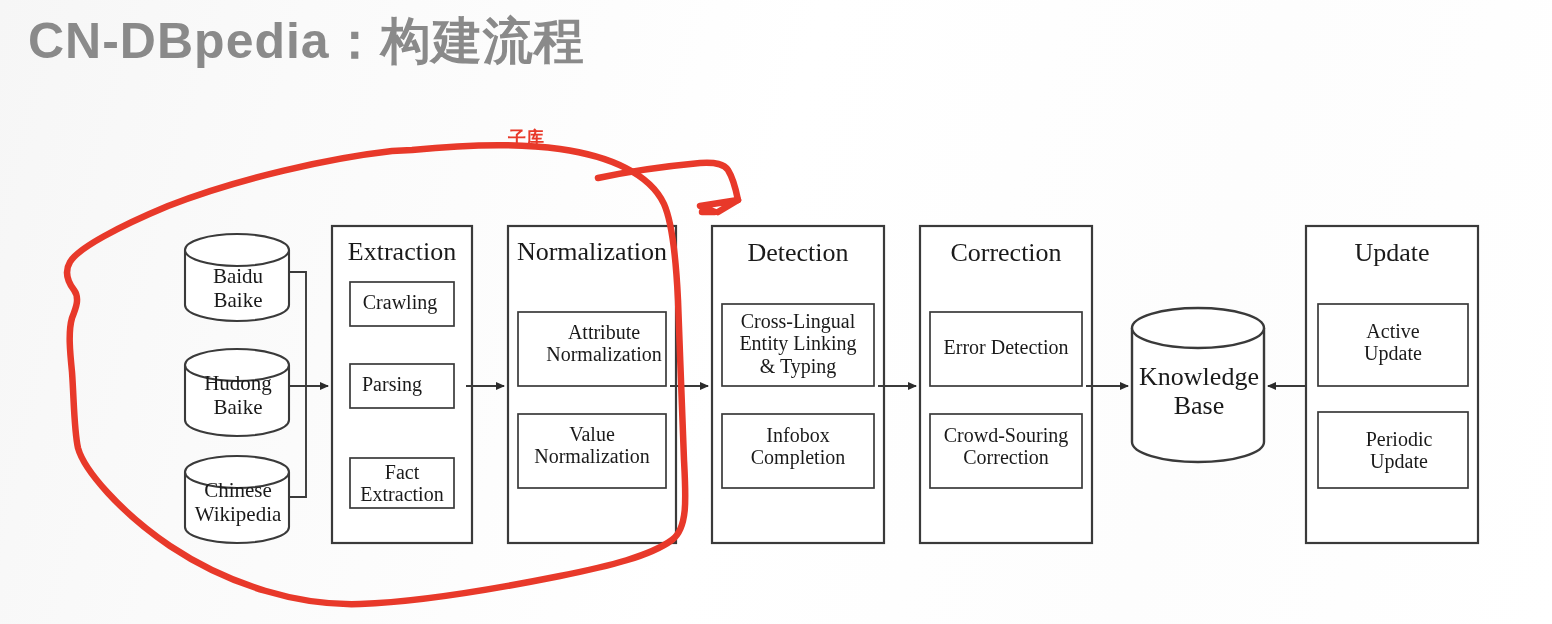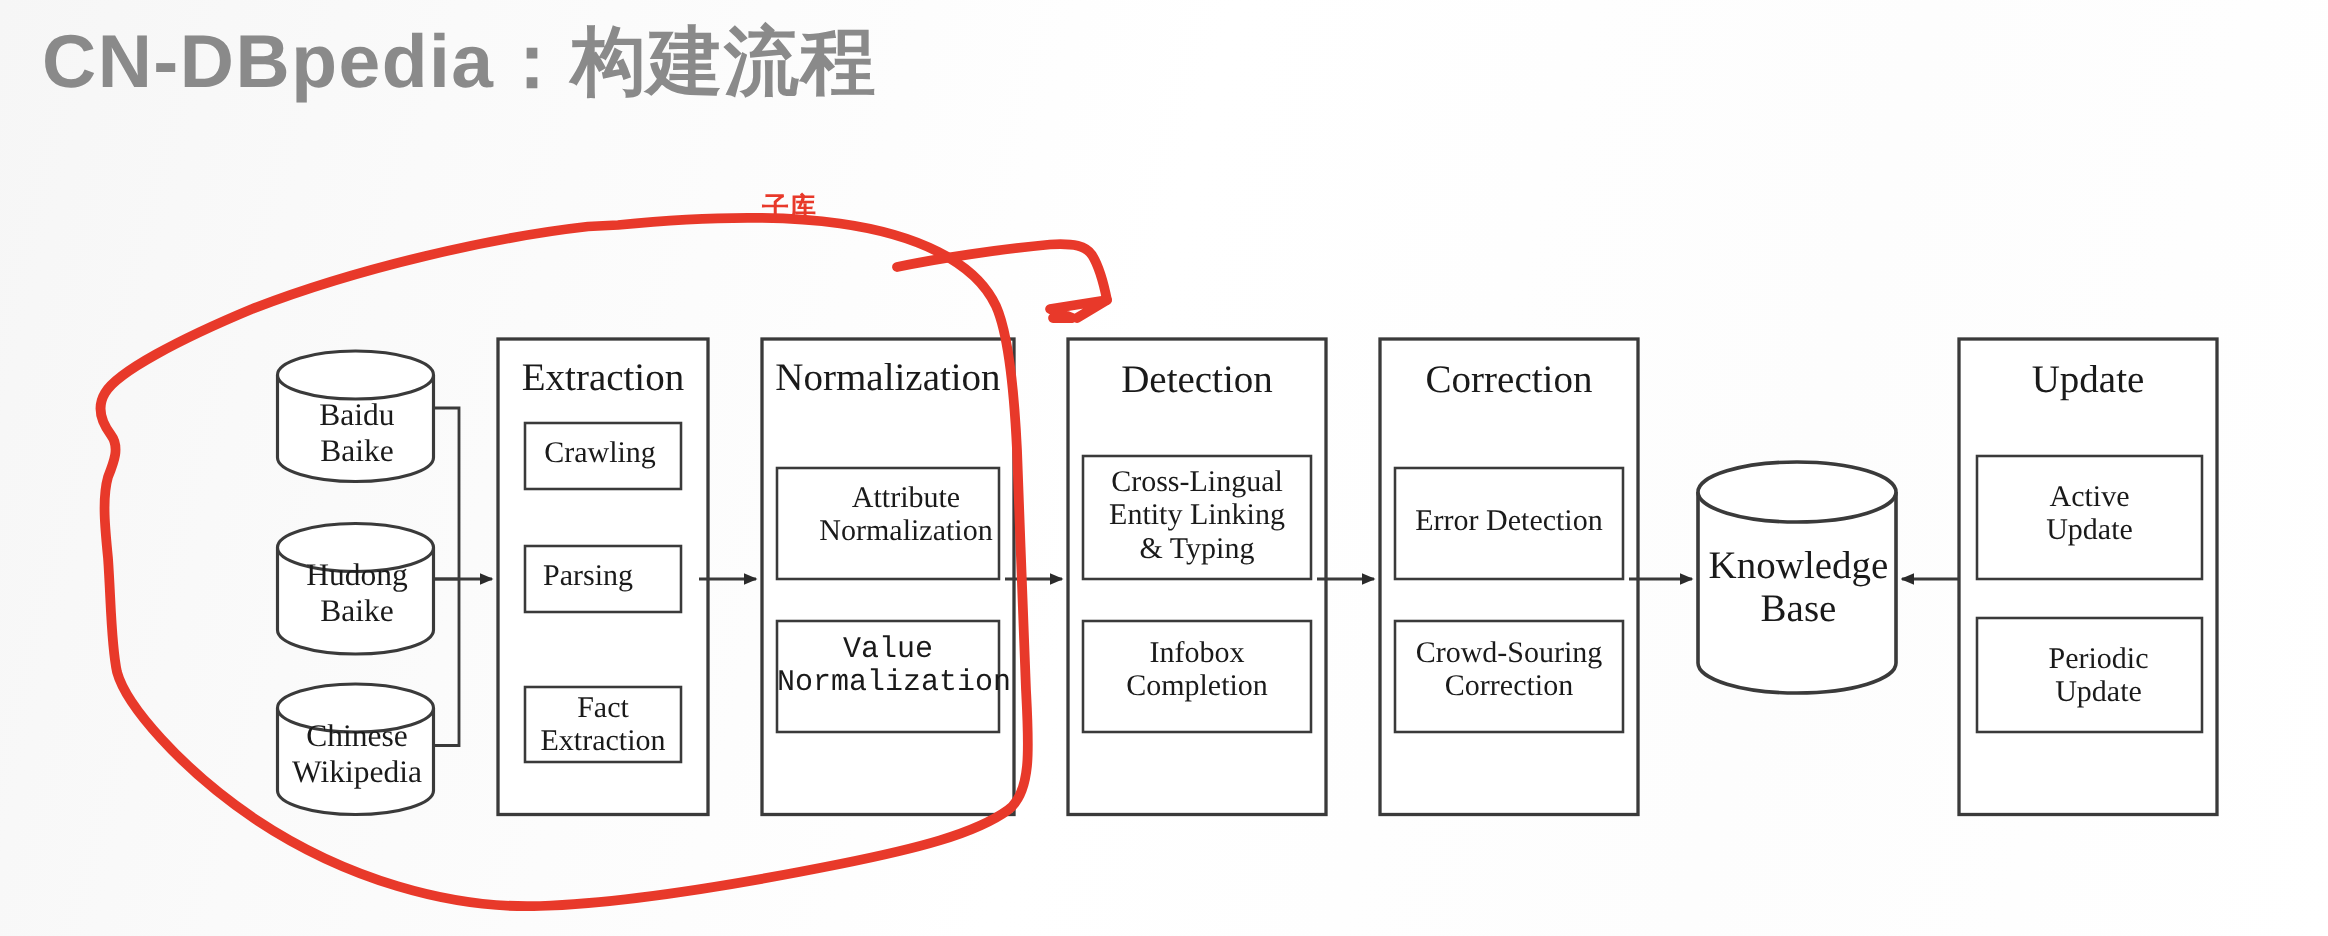--- a/index.html
+++ b/index.html
@@ -178,21 +178,21 @@
 
   <div class="lbl stage-title" style="left:332px; top:237px; width:140px;">Extraction</div>
   <div class="lbl sub-label" style="left:350px; top:291px; width:100px;">Crawling</div>
   <div class="lbl sub-label" style="left:350px; top:373px; width:84px;">Parsing</div>
   <div class="lbl sub-label" style="left:346px; top:461px; width:112px;">Fact
 Extraction</div>
 
   <div class="lbl stage-title" style="left:506px; top:237px; width:172px;">Normalization</div>
   <div class="lbl sub-label" style="left:518px; top:321px; width:172px;">Attribute
 Normalization</div>
-  <div class="lbl sub-label" style="left:518px; top:423px; width:148px;font-family:Liberation Mono, monospace;">Value
+  <div class="lbl sub-label" style="left:518px; top:423px; width:148px;">Value
 Normalization</div>
 
   <div class="lbl stage-title" style="left:712px; top:238px; width:172px;">Detection</div>
   <div class="lbl sub-label" style="left:720px; top:310px; width:156px;">Cross-Lingual
 Entity Linking
 &amp; Typing</div>
   <div class="lbl sub-label" style="left:722px; top:424px; width:152px;">Infobox
 Completion</div>
 
   <div class="lbl stage-title" style="left:920px; top:238px; width:172px;">Correction</div>

